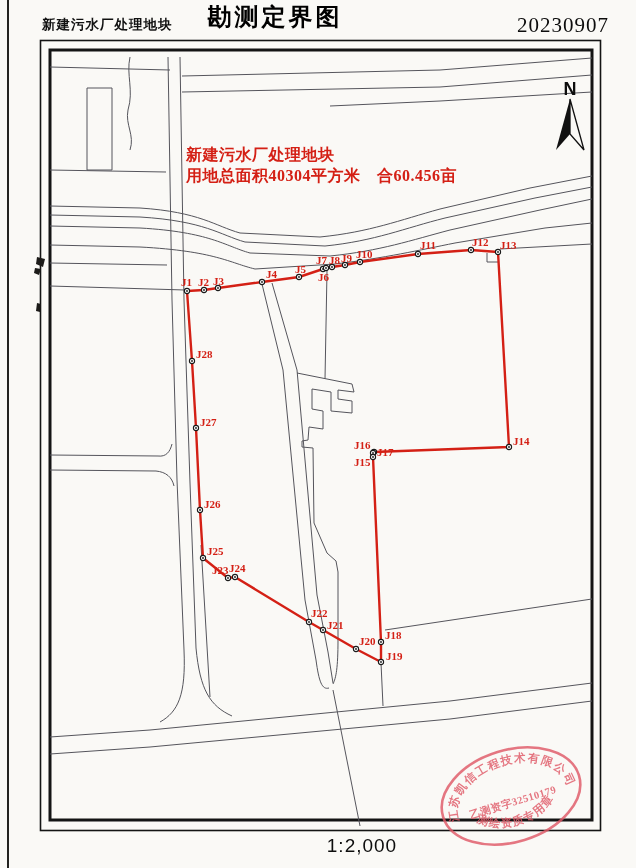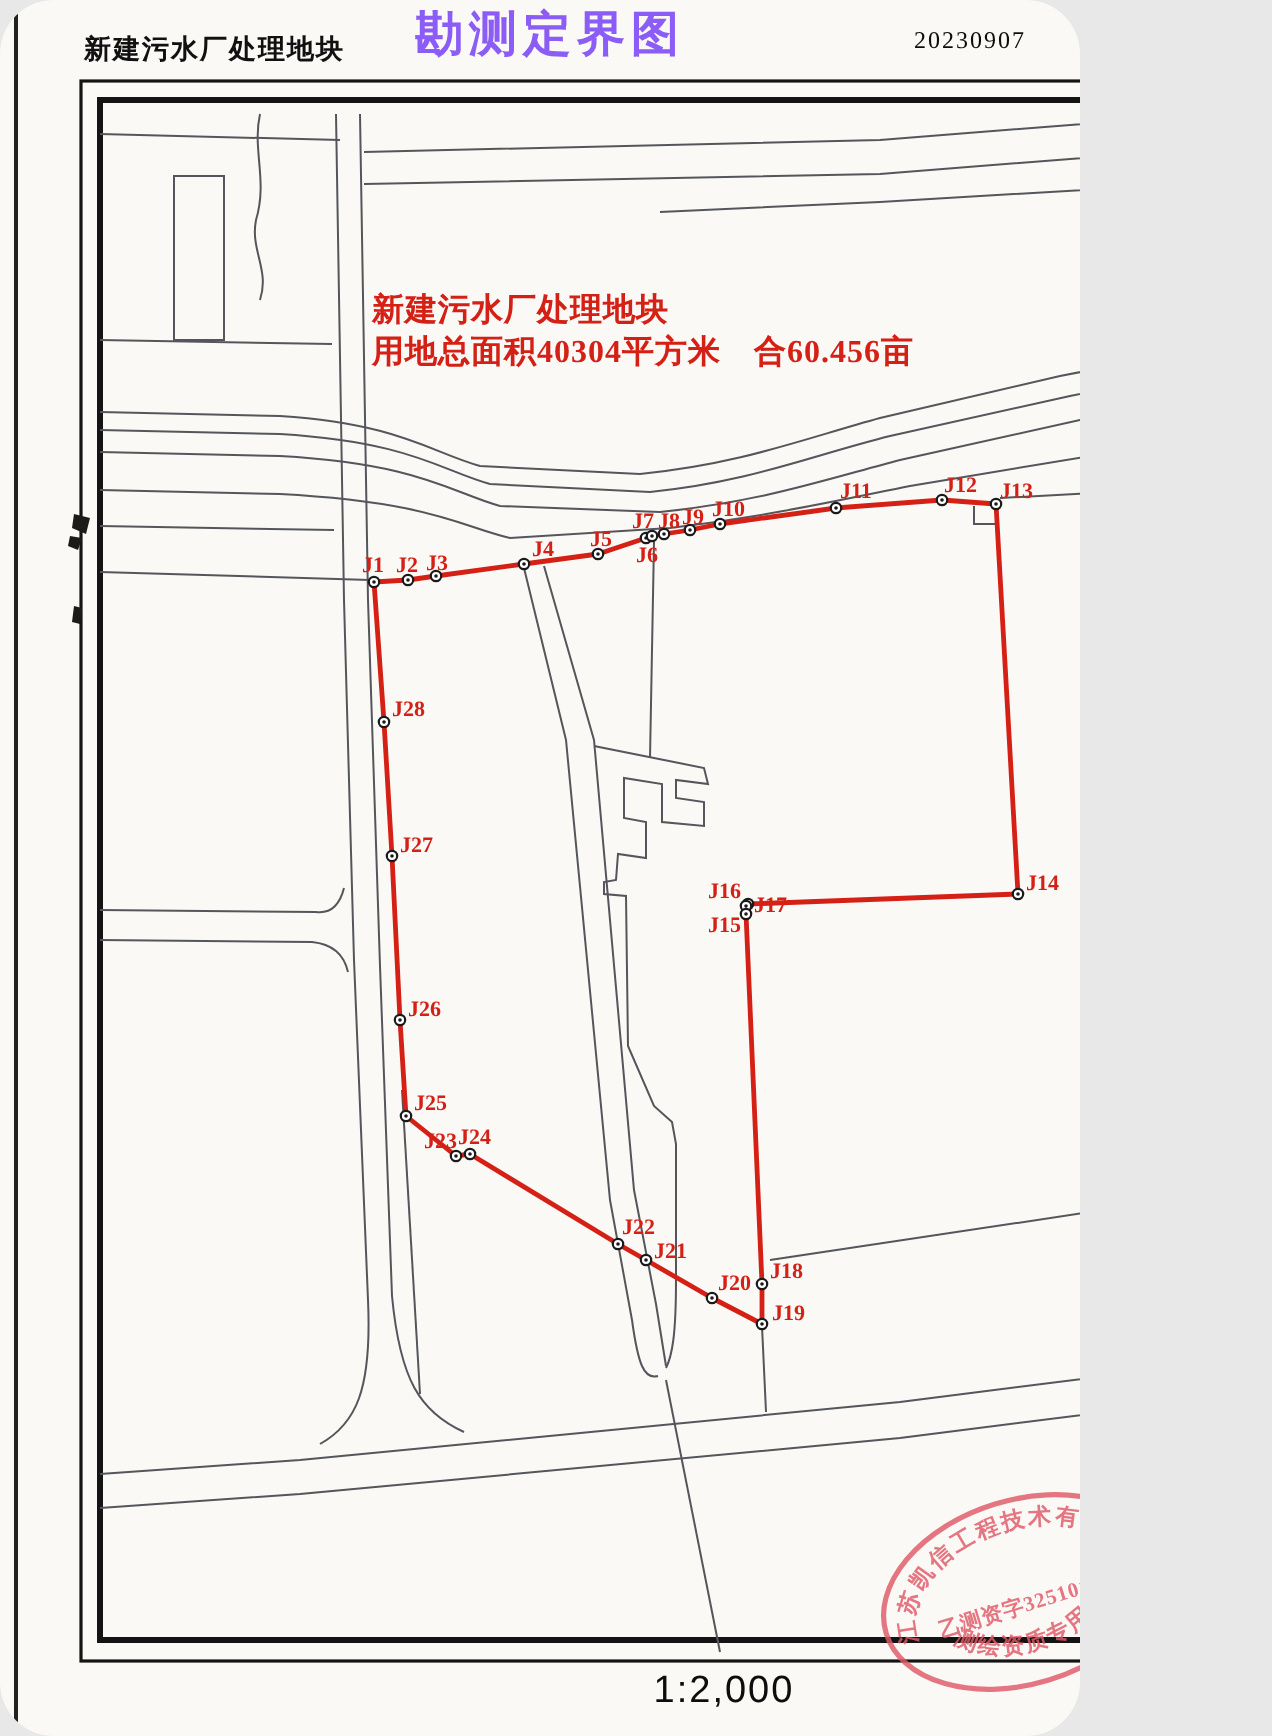--- a/index.html
+++ b/index.html
@@ -1,38 +1,37 @@
 <!DOCTYPE html>
 <html><head>
 <meta charset="utf-8">
 <style>
   html,body{margin:0;padding:0;background:#e8e8e8;}
   .page{
-    position:relative;width:540px;height:868px;
+    position:relative;width:636px;height:868px;
     background:#faf9f6;overflow:hidden;
     font-family:"Liberation Serif", serif;
-    border-radius:27px;
   }
   .scan-edge{
     position:absolute;left:7px;top:0;width:2px;height:868px;background:#23221f;
   }
   .hdr-project{
     position:absolute;left:42px;top:16px;font-size:13.5px;font-weight:bold;color:#111;
     letter-spacing:1px;
   }
   .hdr-title{
     position:absolute;left:160px;top:1px;width:230px;text-align:center;
-    font-size:24px;font-weight:bold;color:#8b5cf6;letter-spacing:3px;
+    font-size:24px;font-weight:bold;color:#000000;letter-spacing:3px;
   }
   .hdr-sheets{
     position:absolute;left:158px;top:29px;width:292px;text-align:center;
     font-size:9.5px;color:#111;letter-spacing:.2px;white-space:nowrap;
   }
   .hdr-date{
-    position:absolute;right:27px;top:13px;font-size:12px;color:#0d0d0d;letter-spacing:1px;
+    position:absolute;right:27px;top:13px;font-size:21px;color:#0d0d0d;letter-spacing:1px;
   }
   .scale-label{
     position:absolute;left:0;top:835px;width:636px;text-align:center;
     font-size:19px;color:#0d0d0d;letter-spacing:1px;
     font-family:"Liberation Sans", sans-serif;
     padding-left:44px;
   }
   svg.mapsvg{position:absolute;left:0;top:0;}
   .baseline{stroke:#55555c;stroke-width:1;fill:none;}
   .frame-outer{fill:none;stroke:#141414;stroke-width:1.6;}

